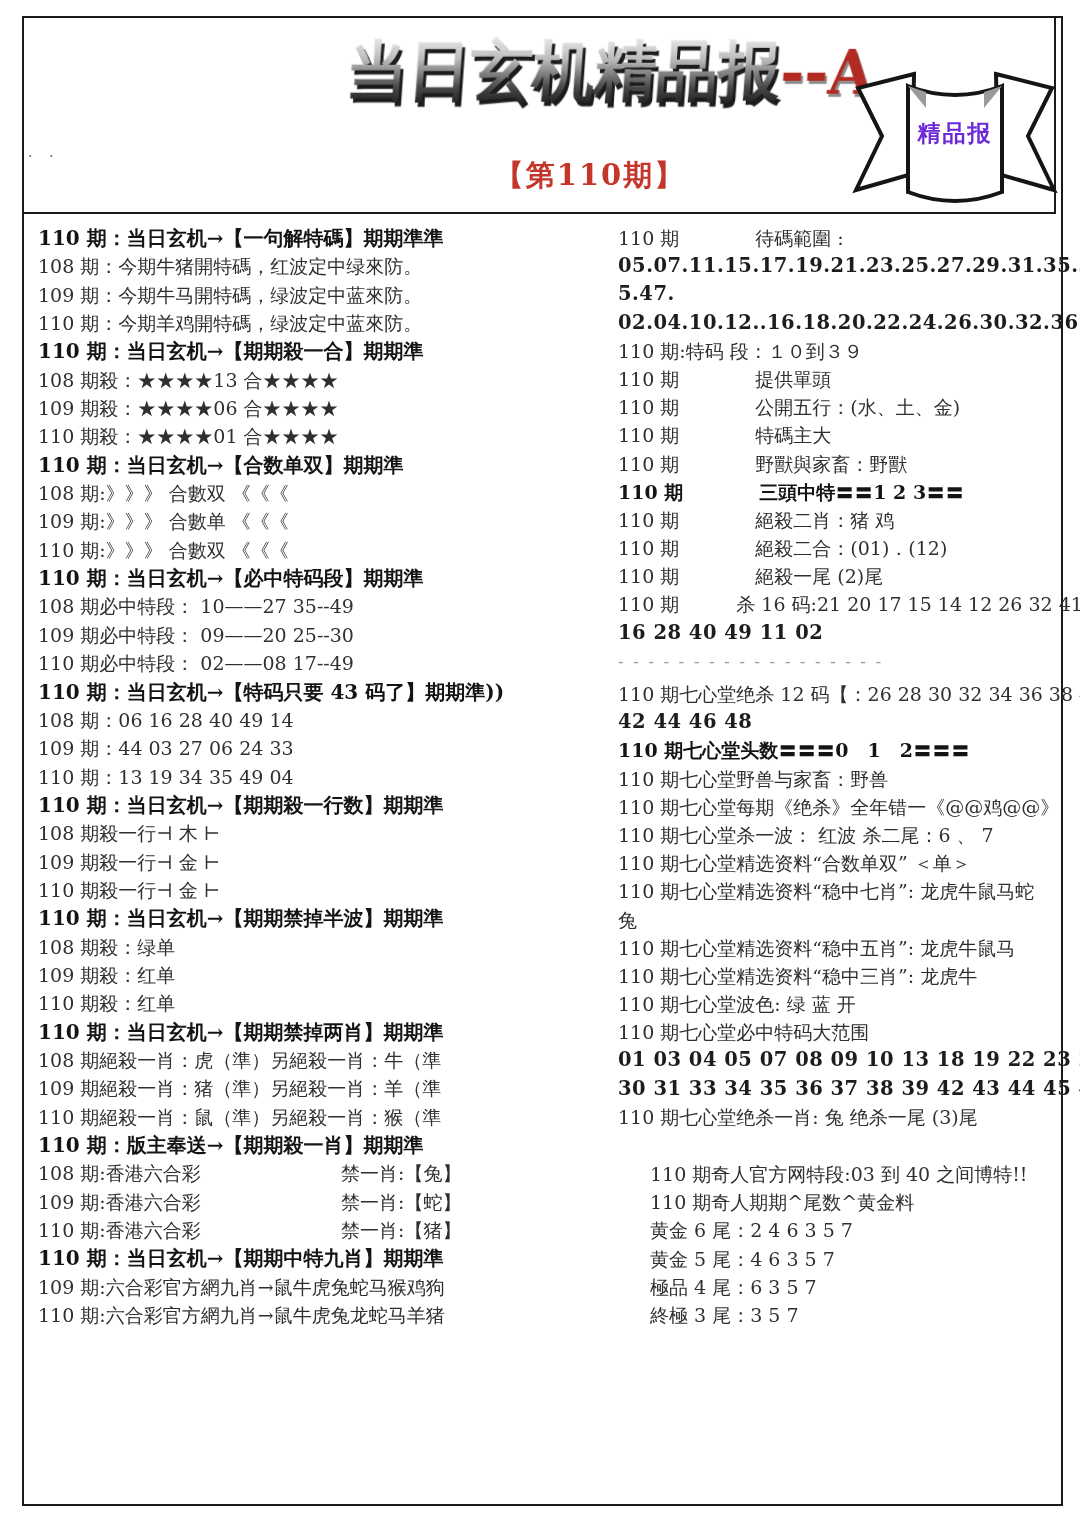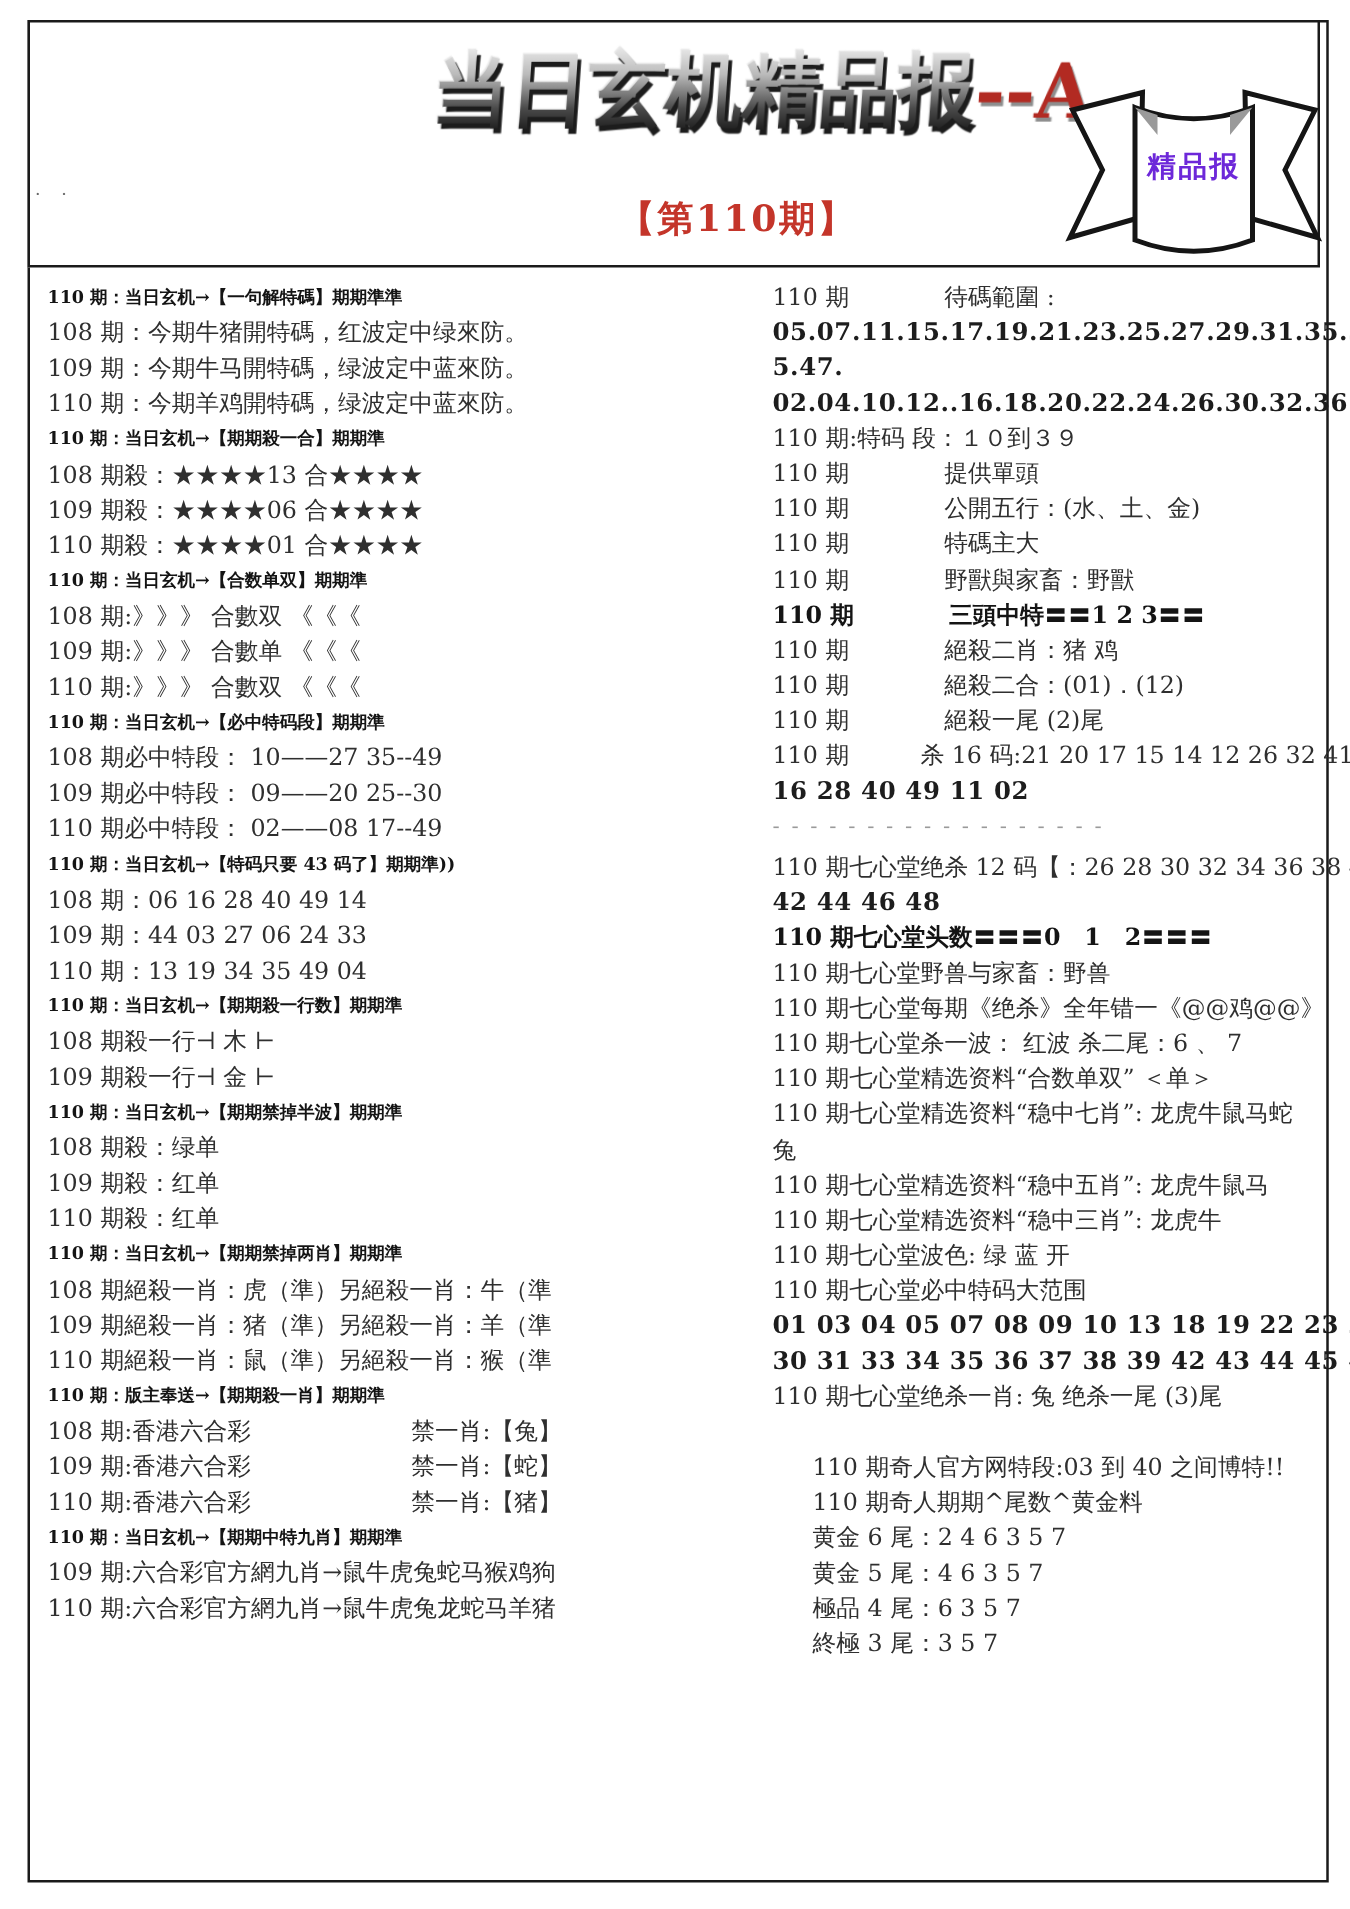--- a/index.html
+++ b/index.html
@@ -39,25 +39,25 @@
     position:absolute;left:852px;top:118px;width:206px;text-align:center;
     color:#6d28d9;font-weight:bold;font-size:23px;letter-spacing:2px;
   }
   .col{position:absolute;white-space:nowrap;}
   #left-col{left:38px;top:224px;width:575px;}
   #right-s1{left:618px;top:224px;width:440px;}
   #right-s2{left:618px;top:680px;width:440px;}
   #right-s3{left:618px;top:1160px;width:440px;margin-left:32px;}
   .line{height:28.35px;line-height:28.35px;font-size:19px;position:relative;white-space:nowrap;}
   #right-s1 .line,#right-s2 .line,#right-s3 .line{height:28.2px;line-height:28.2px;}
-  .line.h{font-weight:bold;color:#141414;font-size:14px;}
+  .line.h{font-weight:bold;color:#141414;font-size:20px;}
   .line.num{font-weight:bold;color:#1d1d1d;font-size:19.5px;letter-spacing:0.5px;}
   .line.dash{color:#9a9a9a;font-size:17px;letter-spacing:2px;}
   .line.eq{font-weight:bold;color:#141414;}
-  .line .t2{position:absolute;left:291px;top:0;}
+  .line .t2{position:absolute;left:303px;top:0;}
   .footer{position:absolute;left:0;top:1382px;width:1080px;height:70px;}
 </style>
 </head>
 <body>
 
 <div class="outer-border"></div>
 <div class="title-box"></div>
 
 <div class="corner-dots">· ·</div>
 
@@ -91,20 +91,21 @@
     <div class="line"><span>108 期必中特段：  10——27 35--49</span></div>
     <div class="line"><span>109 期必中特段：  09——20 25--30</span></div>
     <div class="line"><span>110 期必中特段：  02——08 17--49</span></div>
     <div class="line h"><span>110 期：当日玄机→【特码只要 43 码了】期期準))</span></div>
     <div class="line"><span>108 期：06 16 28 40 49 14</span></div>
     <div class="line"><span>109 期：44 03 27 06 24 33</span></div>
     <div class="line"><span>110 期：13 19 34 35 49 04</span></div>
     <div class="line h"><span>110 期：当日玄机→【期期殺一行数】期期準</span></div>
     <div class="line"><span>108 期殺一行⊣ 木 ⊢</span></div>
     <div class="line"><span>109 期殺一行⊣ 金 ⊢</span></div>
+    <div class="line"><span>110 期殺一行⊣ 金 ⊢</span></div>
     <div class="line h"><span>110 期：当日玄机→【期期禁掉半波】期期準</span></div>
     <div class="line"><span>108 期殺：绿单</span></div>
     <div class="line"><span>109 期殺：红单</span></div>
     <div class="line"><span>110 期殺：红单</span></div>
     <div class="line h"><span>110 期：当日玄机→【期期禁掉两肖】期期準</span></div>
     <div class="line"><span>108 期絕殺一肖：虎（準）另絕殺一肖：牛（準</span></div>
     <div class="line"><span>109 期絕殺一肖：猪（準）另絕殺一肖：羊（準</span></div>
     <div class="line"><span>110 期絕殺一肖：鼠（準）另絕殺一肖：猴（準</span></div>
     <div class="line h"><span>110 期：版主奉送→【期期殺一肖】期期準</span></div>
     <div class="line"><span>108 期:香港六合彩</span><span class="t2">禁一肖:【兔】</span></div>

